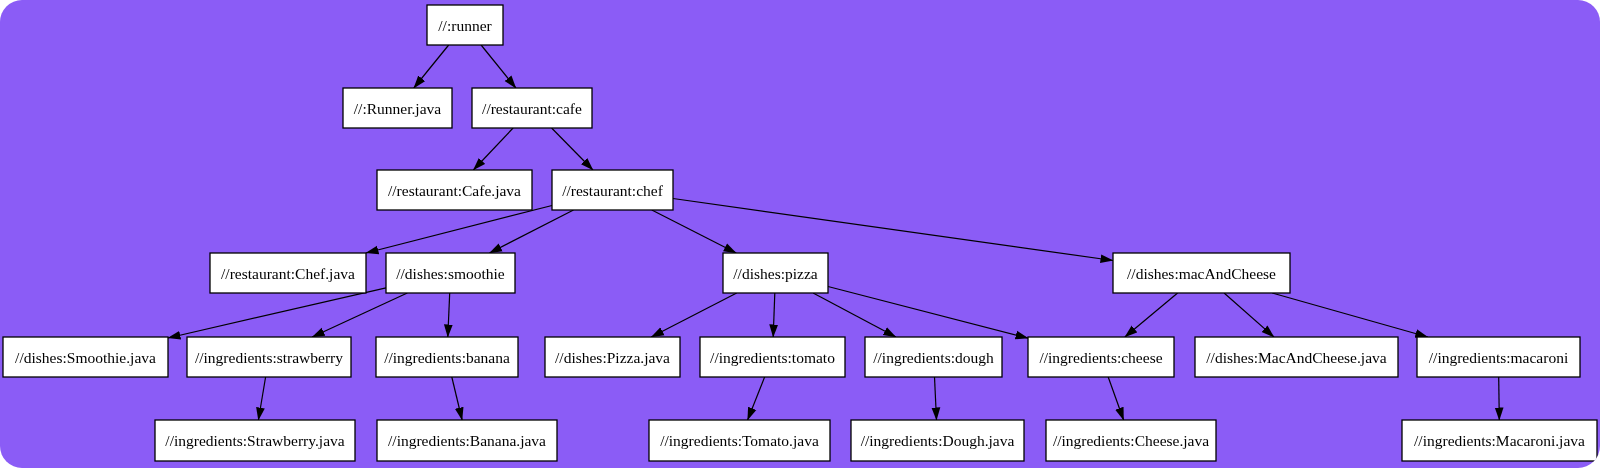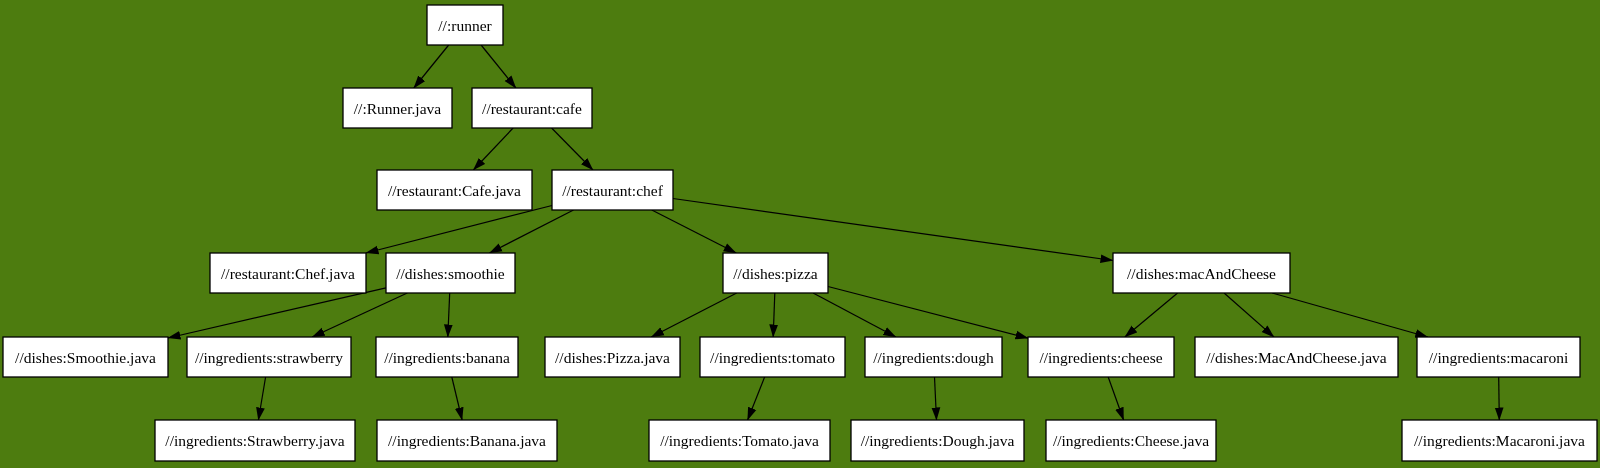--- a/index.html
+++ b/index.html
@@ -5,22 +5,23 @@
   html, body {
     margin: 0;
     padding: 0;
     background: #ffffff;
     font-family: "Liberation Serif", "DejaVu Serif", serif;
   }
   #canvas {
     position: relative;
     width: 1600px;
     height: 468px;
-    background: #4d7c0f;
+    background: #8b5cf6;
     overflow: hidden;
+    border-radius: 22px;
   }
   svg { display: block; }
   .node-rect {
     fill: #ffffff;
     stroke: #000000;
     stroke-width: 1.3;
   }
   .node-label {
     fill: #000000;
     font-family: "Liberation Serif", "DejaVu Serif", serif;

